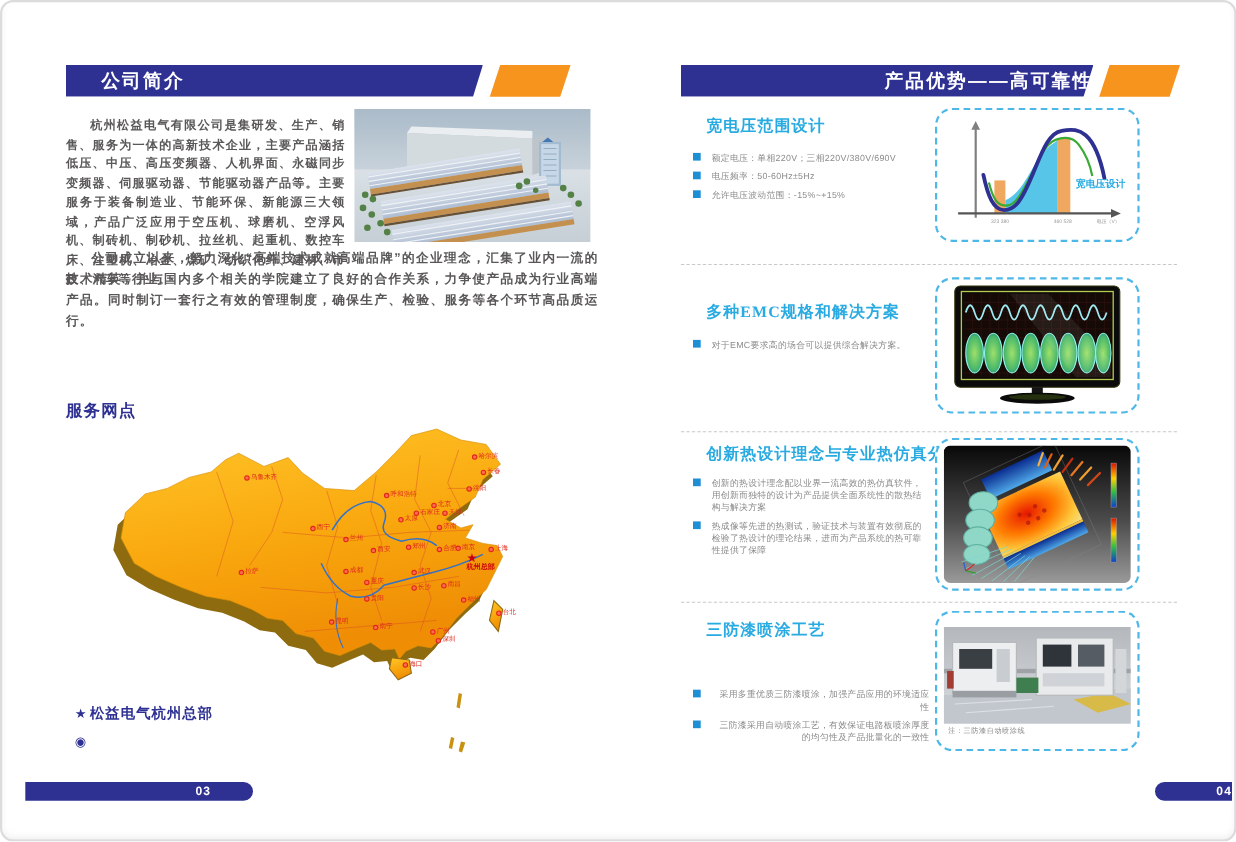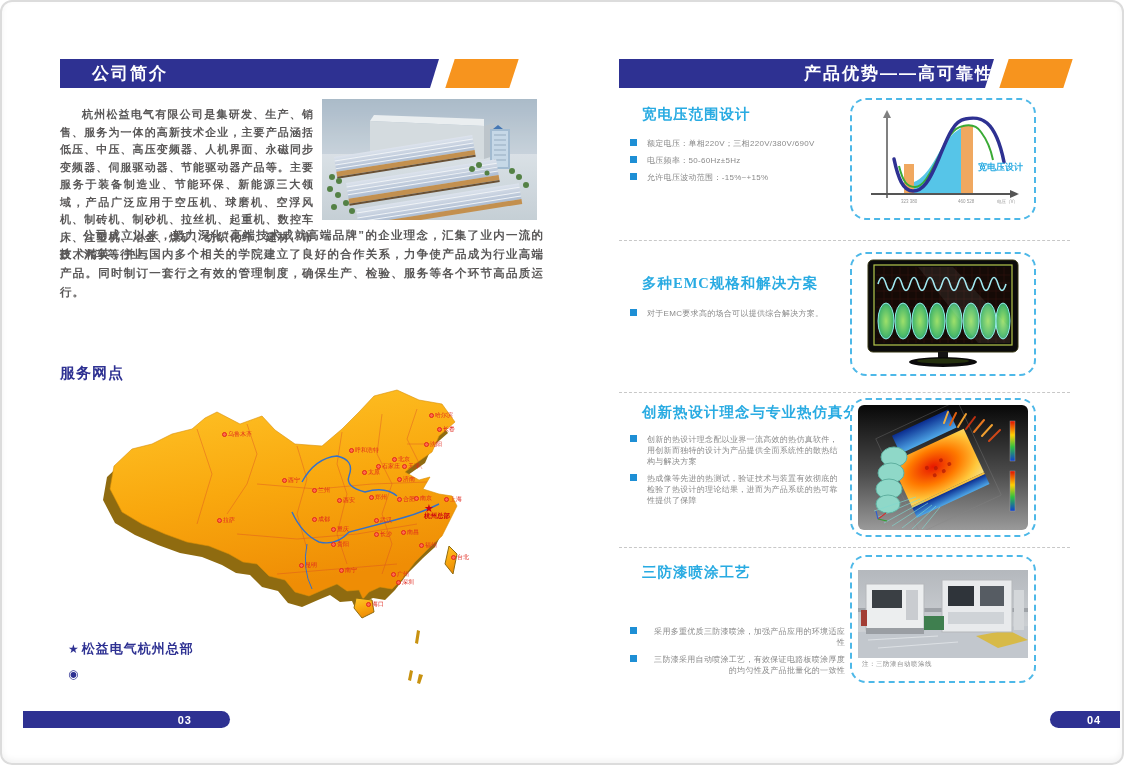--- a/index.html
+++ b/index.html
@@ -22,21 +22,21 @@
   .city.hq{flex-direction:column;align-items:flex-start;gap:0;}
   .city.hq .star{color:#cc0010;font-size:11px;line-height:10px;}
   .city.hq .clabel{font-weight:bold;font-size:6.5px;color:#cc0010;}
   .legend{position:absolute;left:66px;top:634px;color:#2e3192;font-size:13px;font-weight:bold;}
   .legend-item{display:flex;align-items:center;height:25px;letter-spacing:1px;}
   .legend-item .mark{margin-right:2px;font-size:12px;}
 
   
   .page-pill{position:absolute;top:709px;height:17px;background:#2e3192;color:#fff;font-size:11px;font-weight:bold;display:flex;align-items:center;letter-spacing:1px;}
   .pill-left{left:6px;width:207px;border-radius:0 9px 9px 0;justify-content:flex-end;padding-right:38px;box-sizing:border-box;margin-left:15px;}
-  .pill-right{left:1048px;width:70px;border-radius:9px 0 0 9px;justify-content:center;padding-left:18px;box-sizing:border-box;}
+  .pill-right{left:1048px;width:70px;border-radius:9px 0 0 9px;justify-content:flex-end;padding-left:18px;box-sizing:border-box;}
 
   
   .prod-title{position:absolute;margin:0;color:#29abe2;font-size:14.5px;font-weight:bold;letter-spacing:1px;white-space:nowrap;}
   .bullets{position:absolute;list-style:none;margin:0;padding:0;width:218px;}
   .bullets li{display:flex;gap:10px;margin-bottom:6px;color:#8a8a8a;font-size:8px;line-height:11px;letter-spacing:.3px;}
   .bullets .sq{flex:none;width:7px;height:7px;background:#1e8fd5;margin-top:1px;}
   .img-box{position:absolute;left:848px;width:186px;border:2px dashed #4db8e8;border-radius:16px;box-sizing:border-box;display:flex;flex-direction:column;align-items:center;justify-content:center;background:#fff;}
   .img-caption{align-self:flex-start;font-size:6.5px;color:#888;margin:2px 0 0 10px;letter-spacing:.5px;}
   .sep{position:absolute;left:617px;width:451px;border-top:1px dashed #c8c8c8;}
 </style>

